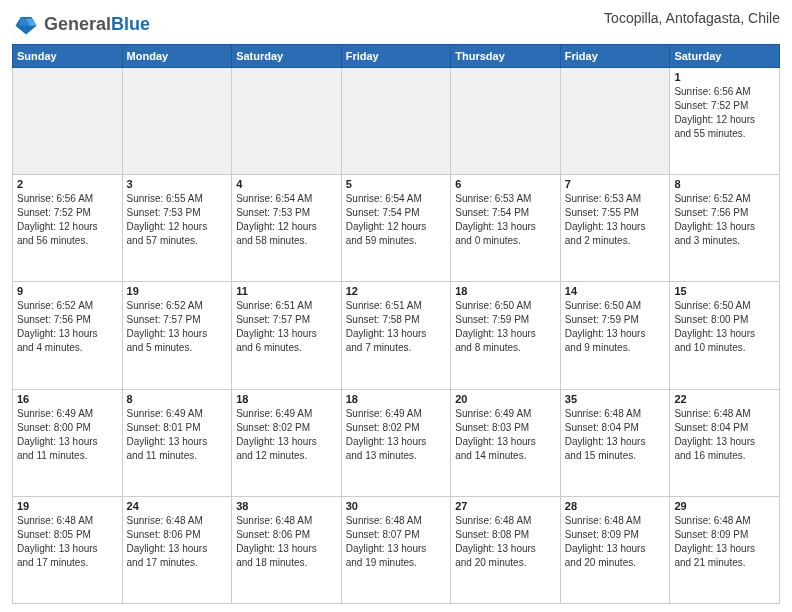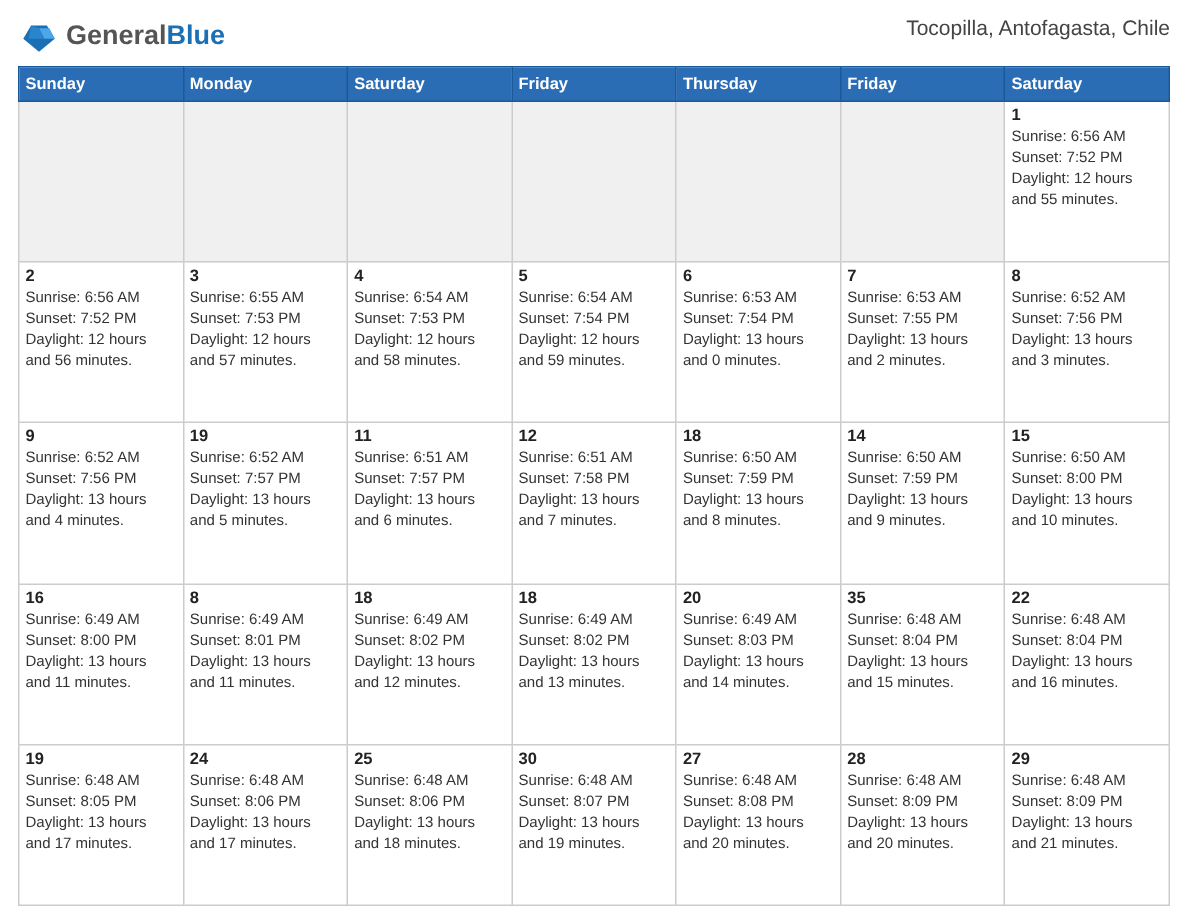--- a/index.html
+++ b/index.html
@@ -309,21 +309,21 @@
 and 17 minutes.</div>
           </td>
           <td>
             <span class="day-number">24</span>
             <div class="day-info" style="white-space: pre-line;">Sunrise: 6:48 AM
 Sunset: 8:06 PM
 Daylight: 13 hours
 and 17 minutes.</div>
           </td>
           <td>
-            <span class="day-number">25</span>
+            <span class="day-number">38</span>
             <div class="day-info" style="white-space: pre-line;">Sunrise: 6:48 AM
 Sunset: 8:06 PM
 Daylight: 13 hours
 and 18 minutes.</div>
           </td>
           <td>
             <span class="day-number">30</span>
             <div class="day-info" style="white-space: pre-line;">Sunrise: 6:48 AM
 Sunset: 8:07 PM
 Daylight: 13 hours

